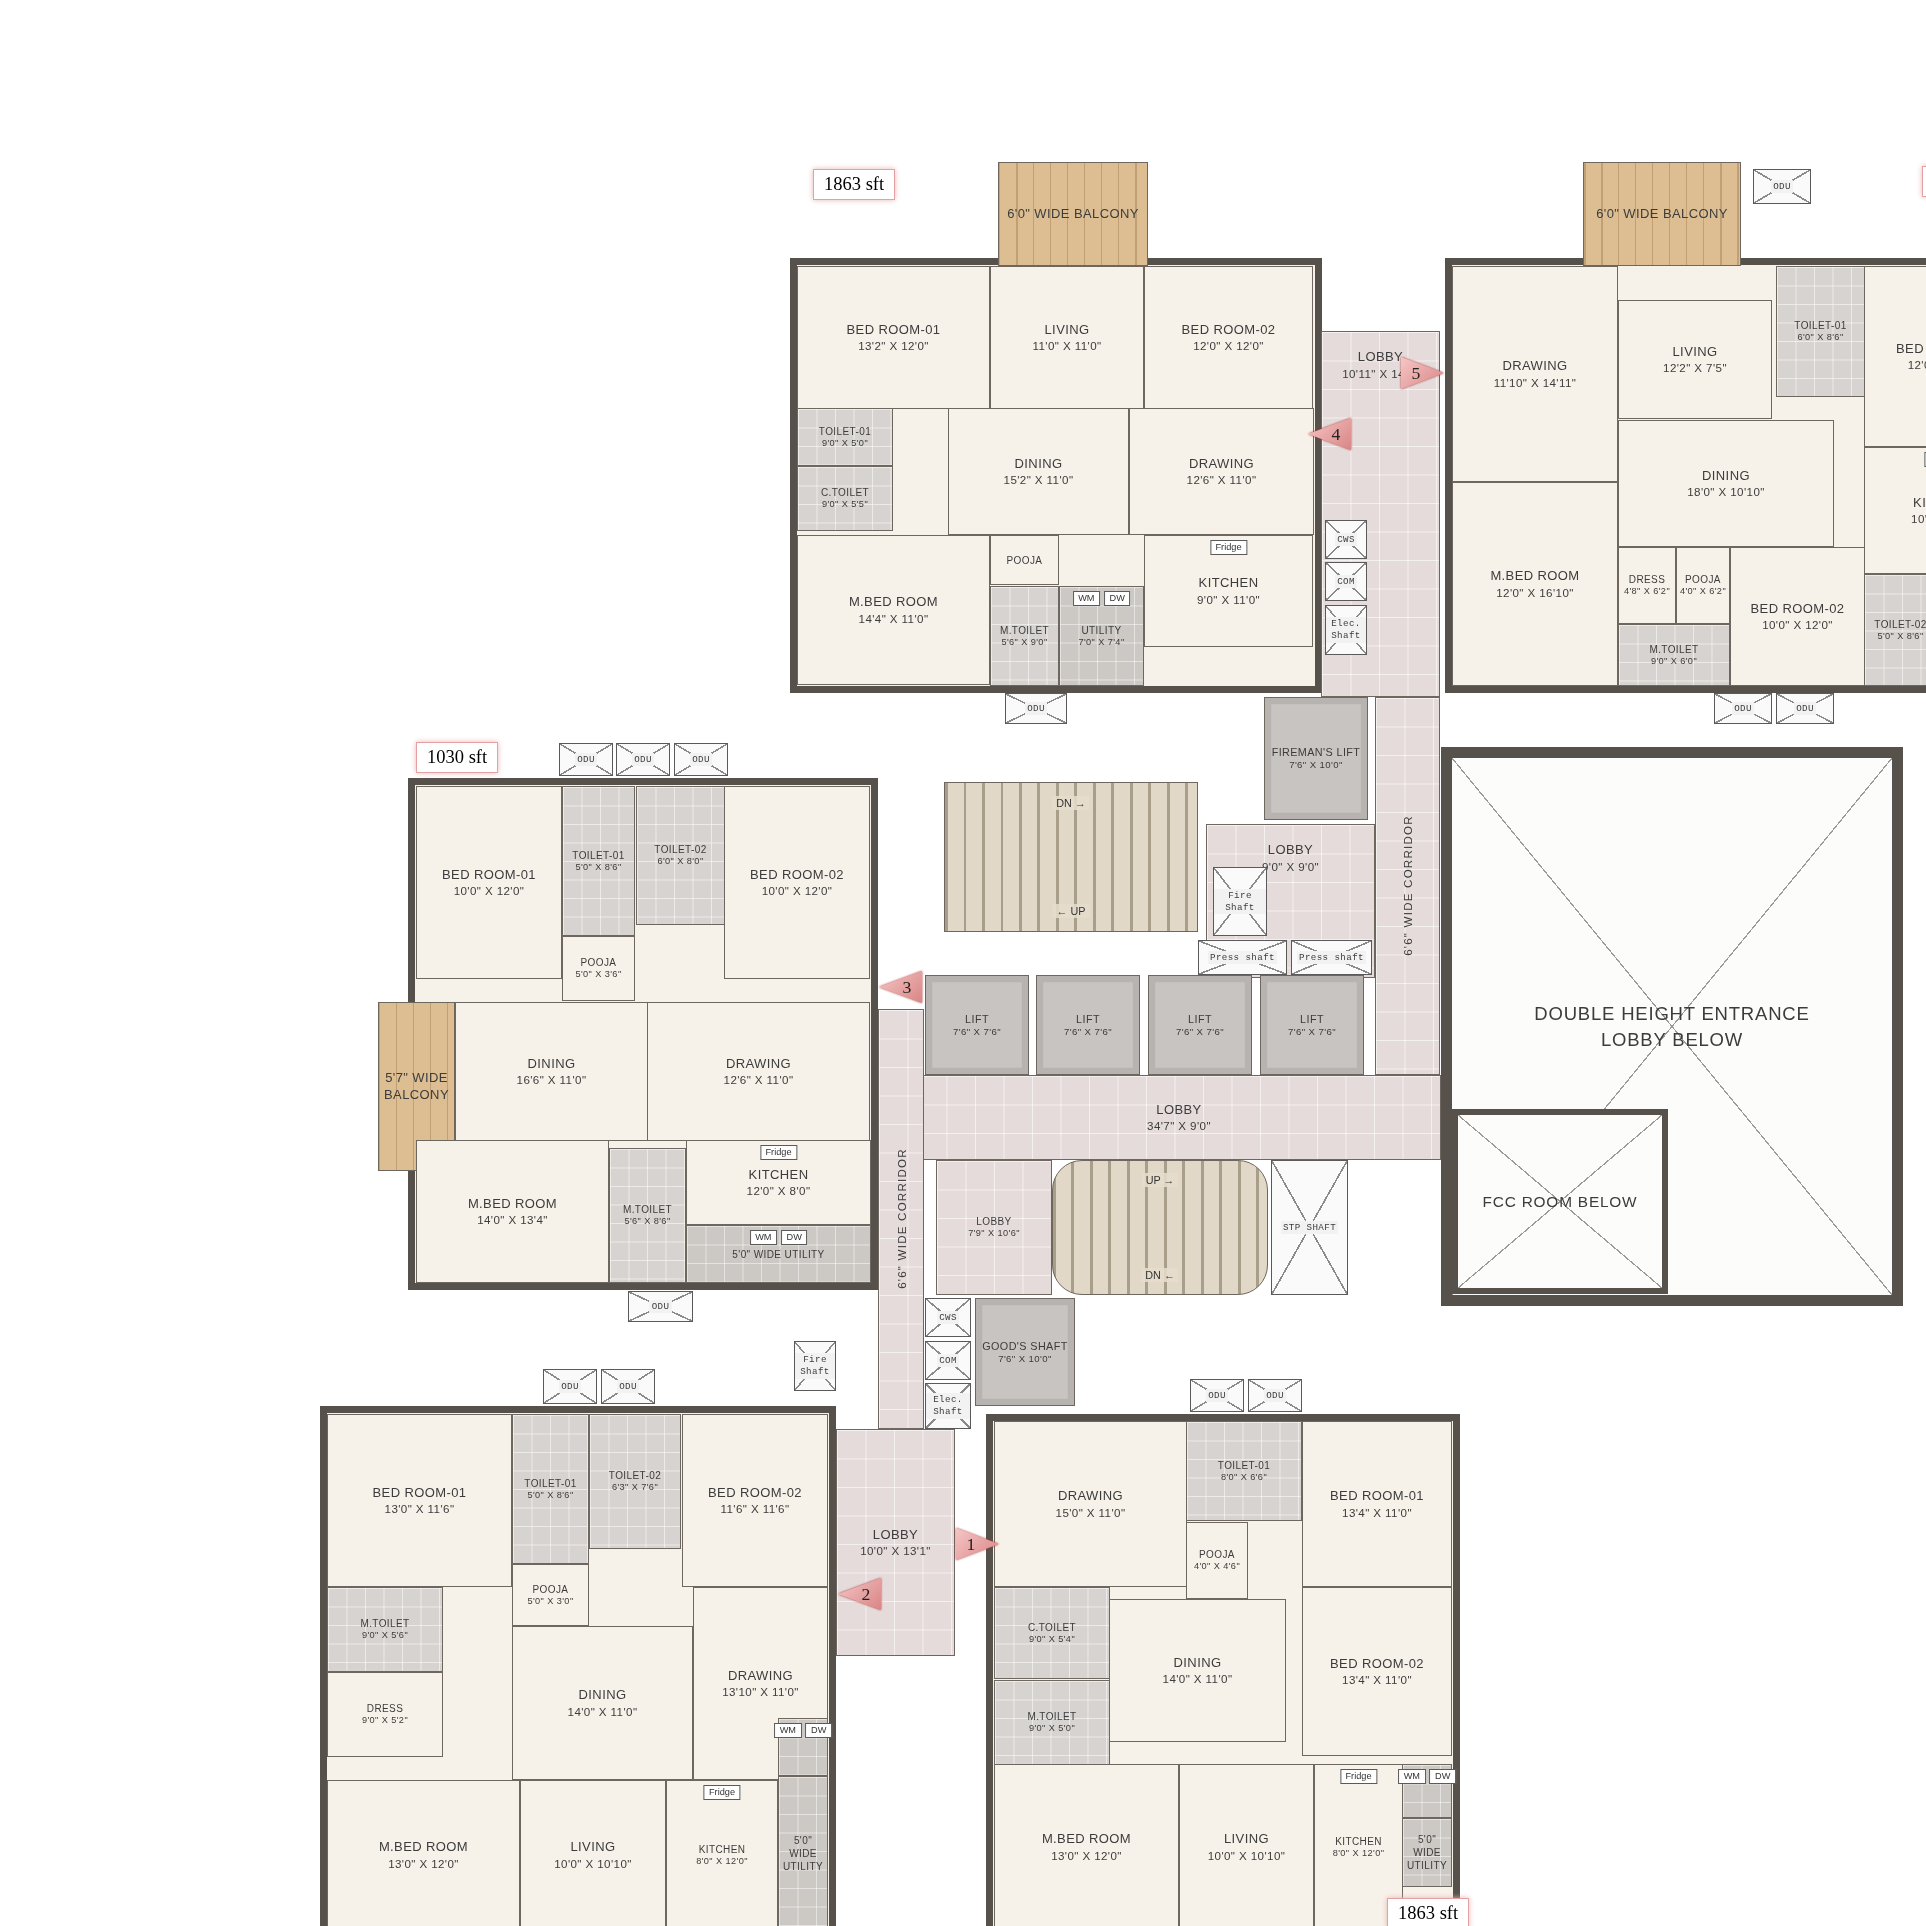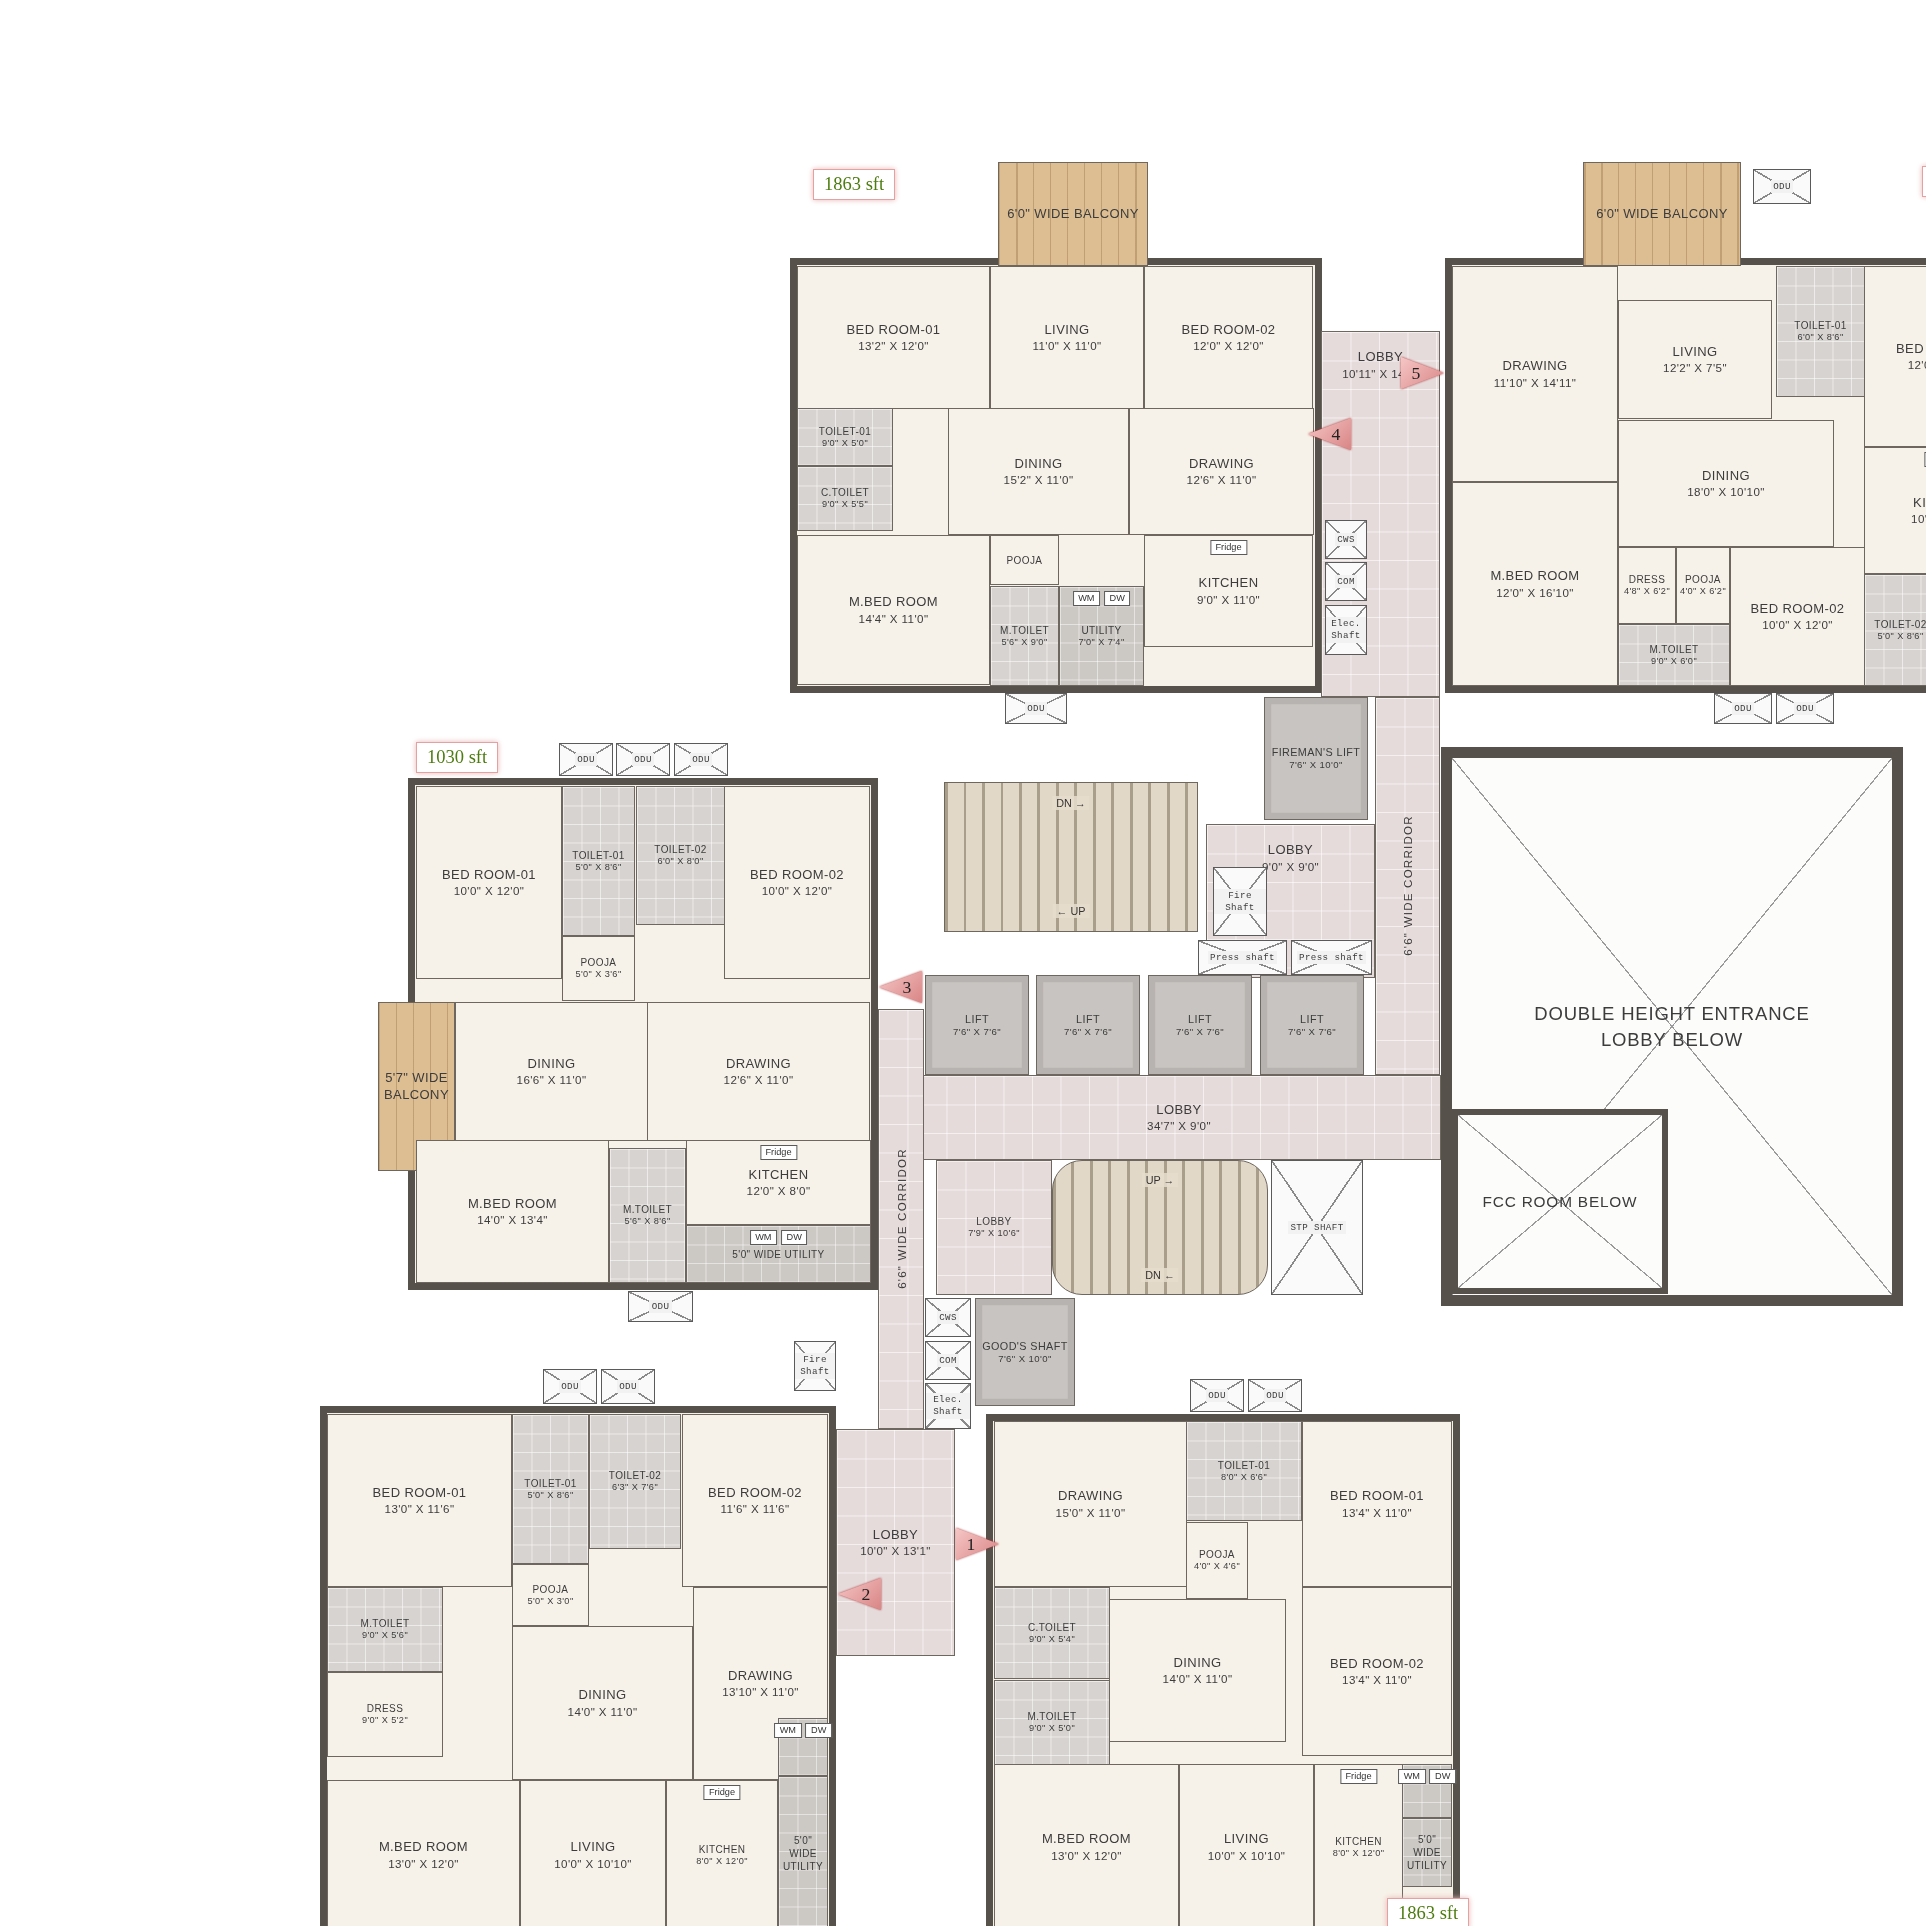--- a/index.html
+++ b/index.html
@@ -27,21 +27,21 @@
   .room.void .lbl .nm{font-size:18.5px;line-height:1.4;letter-spacing:0.8px;max-width:293px;}
   .room.void.fcc{border-width:6.2px;}
   .room.void.fcc .lbl .nm{font-size:15.4px;max-width:162px;}
   .room .lbl.top{position:absolute;top:17px;left:0;right:0;}
   .room.rot .lbl{transform:rotate(-90deg);white-space:nowrap;}
   .room.rot .lbl .nm{font-size:11.6px;letter-spacing:1.2px;}
   .sl{position:absolute;left:50%;transform:translateX(-50%);font-size:10.8px;color:#333;background:rgba(230,221,205,.85);padding:0.8px 3.9px;white-space:nowrap;}
   .sl.top{top:9%;} .sl.bottom{bottom:9%;}
   .chips{position:absolute;top:3.9px;left:50%;transform:translateX(-50%);display:flex;gap:3.9px;}
   .chip{background:#ffffff;border:1.2px solid #5a5a5a;color:#333;font-size:9.2px;padding:1.5px 4.6px;white-space:nowrap;}
-  .badge{position:absolute;background:#fff;border:1.5px solid #e3a1a1;box-shadow:0 0 5.4px #e8b4b4;padding:3.9px 10px;font-family:"Liberation Serif",serif;font-size:18.5px;color:#4d7c0f;white-space:nowrap;}
+  .badge{position:absolute;background:#fff;border:1.5px solid #e3a1a1;box-shadow:0 0 5.4px #e8b4b4;padding:3.9px 10px;font-family:"Liberation Serif",serif;font-size:18.5px;color:#000000;white-space:nowrap;}
   .marker{position:absolute;width:43px;height:32px;filter:drop-shadow(0 0 1.2px #a33);display:flex;align-items:center;justify-content:center;}
   .marker .tri{position:absolute;inset:0;background:linear-gradient(135deg,#f6c6c6,#d98585);}
   .marker.left .tri{clip-path:polygon(0 50%,100% 0,100% 100%);}
   .marker.right .tri{clip-path:polygon(0 0,100% 50%,0 100%);}
   .marker span{position:relative;font-size:17.7px;color:#222;font-family:"Liberation Serif",serif;}
   .marker.left span{margin-left:13px;} .marker.right span{margin-right:13px;}
 </style>
 </head>
 <body>
 
@@ -92,21 +92,21 @@
       </div>
     </div>
     <div class="room stair" style="left: 944px; top: 782px; width: 254px; height: 150px;">
       <span class="sl bottom">← UP</span>
       <span class="sl top">DN →</span>
     </div>
     <div class="room stair" style="left: 1052px; top: 1160px; width: 216px; height: 135px; border-radius: 30px;">
       <span class="sl top">UP →</span>
       <span class="sl bottom">DN ←</span>
     </div>
-    <div class="room shaft" style="left: 1271px; top: 1160px; width: 92px; height: 135px;">
+    <div class="room shaft" style="left: 1271px; top: 1160px; width: 77px; height: 135px;">
       <div class="lbl">
         <span class="nm">STP SHAFT</span>
       </div>
     </div>
     <div class="room lift" style="left: 925px; top: 975px; width: 104px; height: 100px;">
       <div class="lbl">
         <span class="nm">LIFT</span>
         <span class="dm">7'6" X 7'6"</span>
       </div>
     </div>

